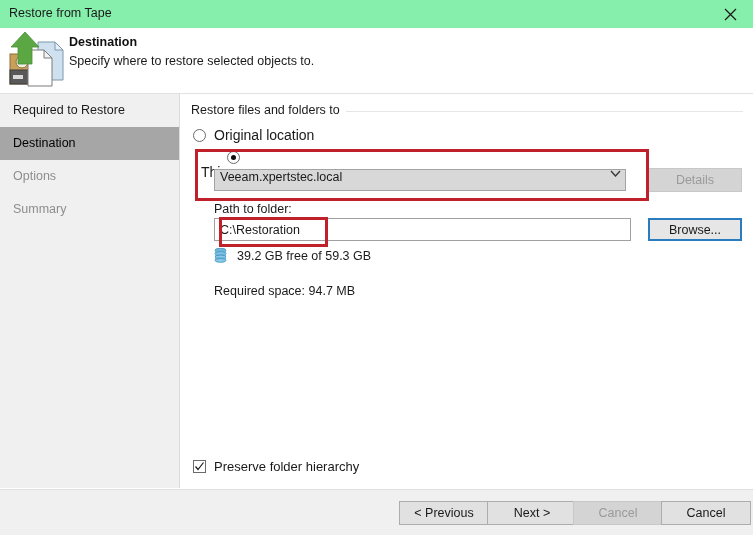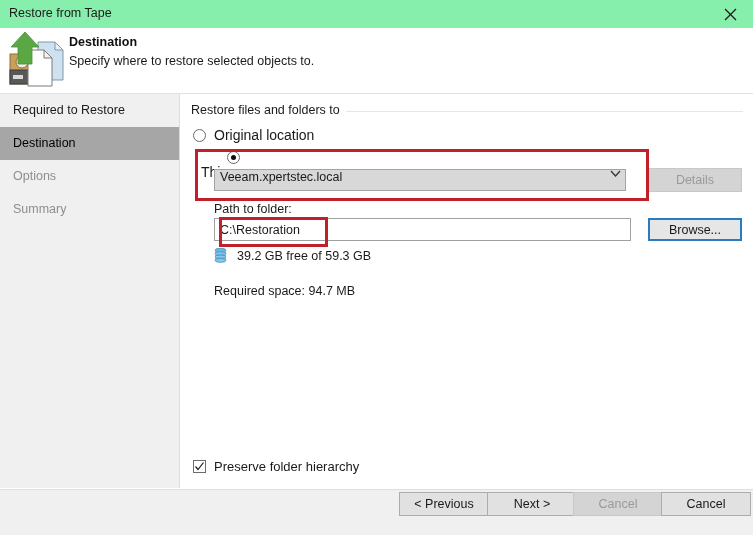--- a/index.html
+++ b/index.html
@@ -307,21 +307,21 @@
   .footer {
     position: absolute;
     left: 0; top: 489px;
     width: 753px; height: 46px;
     background: #f0f0f0;
     border-top: 1px solid #dfdfdf;
     box-sizing: border-box;
   }
   .footer-btn {
     position: absolute;
-    top: 2px;
+    top: 11px;
     width: 90px; height: 24px;
   }
   #btn-previous { left: 399px; }
   #btn-next     { left: 487px; }
   #btn-finish   { left: 573px; }
   #btn-cancel   { left: 661px; }
 </style>
 </head>
 <body>
 

